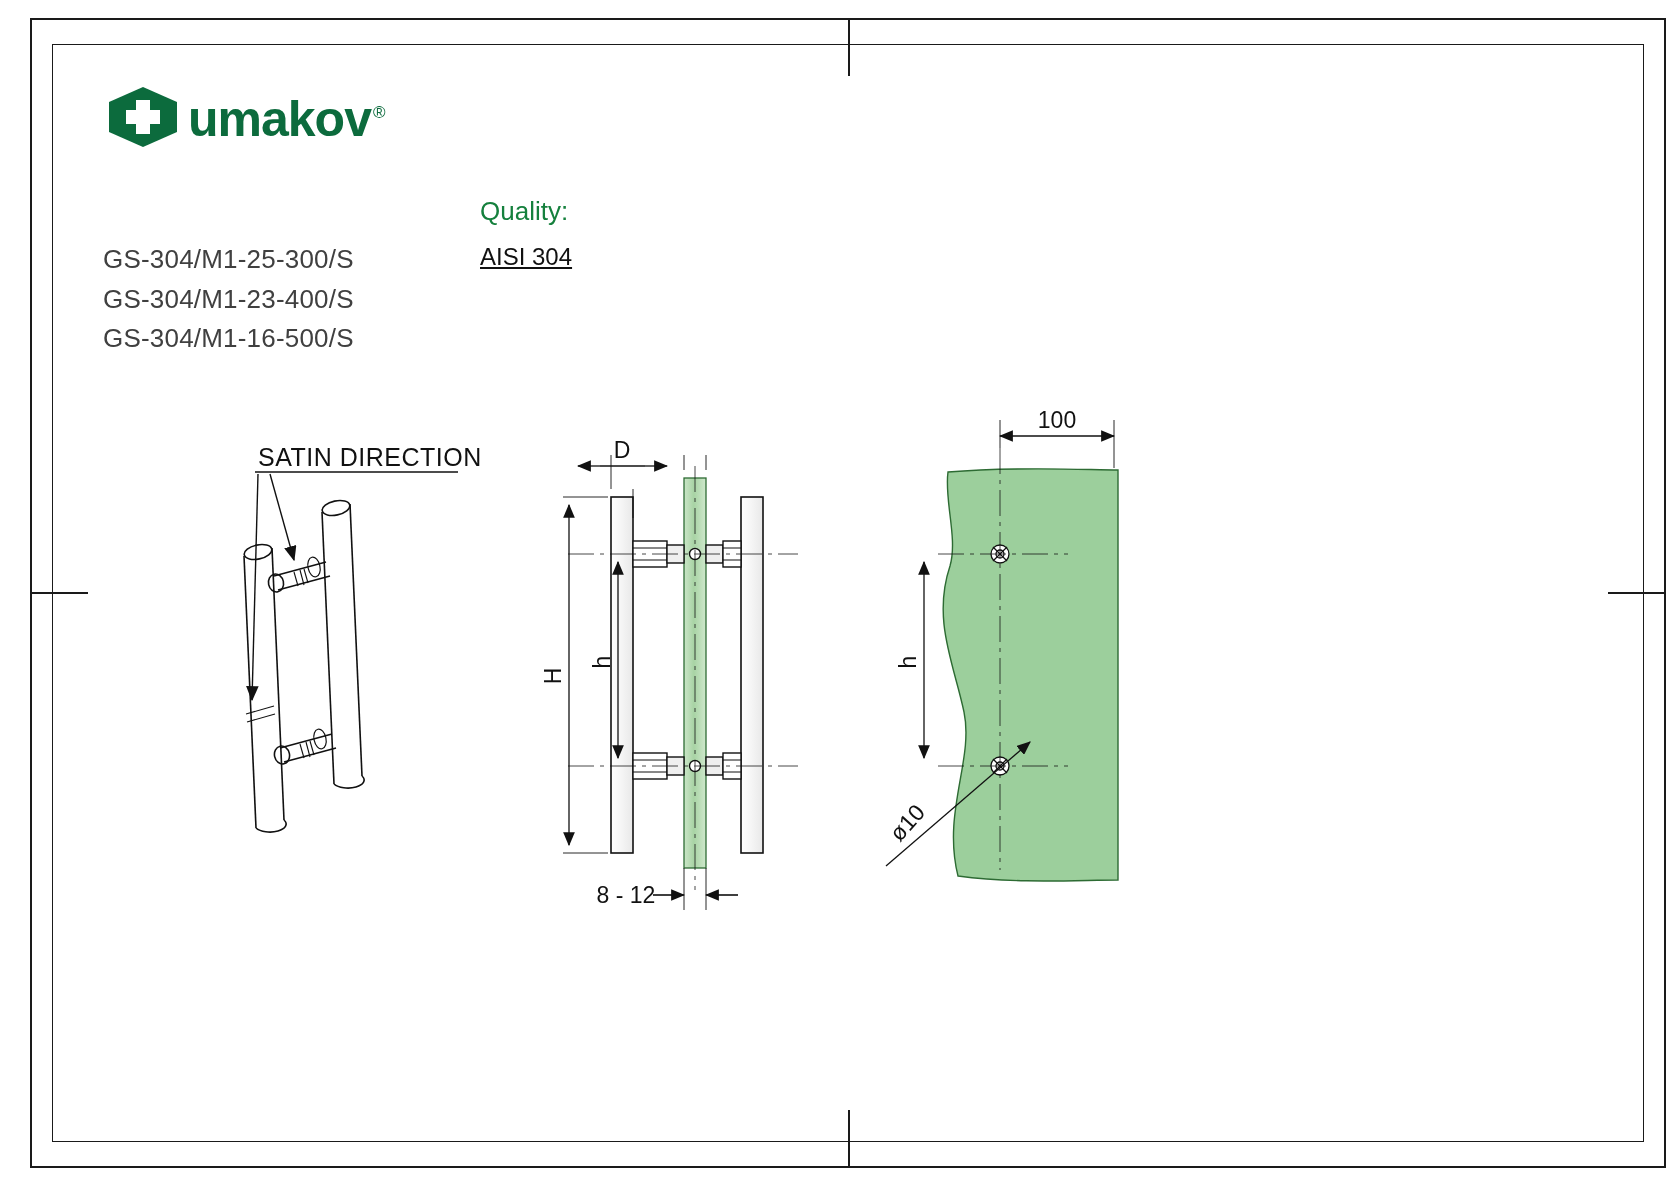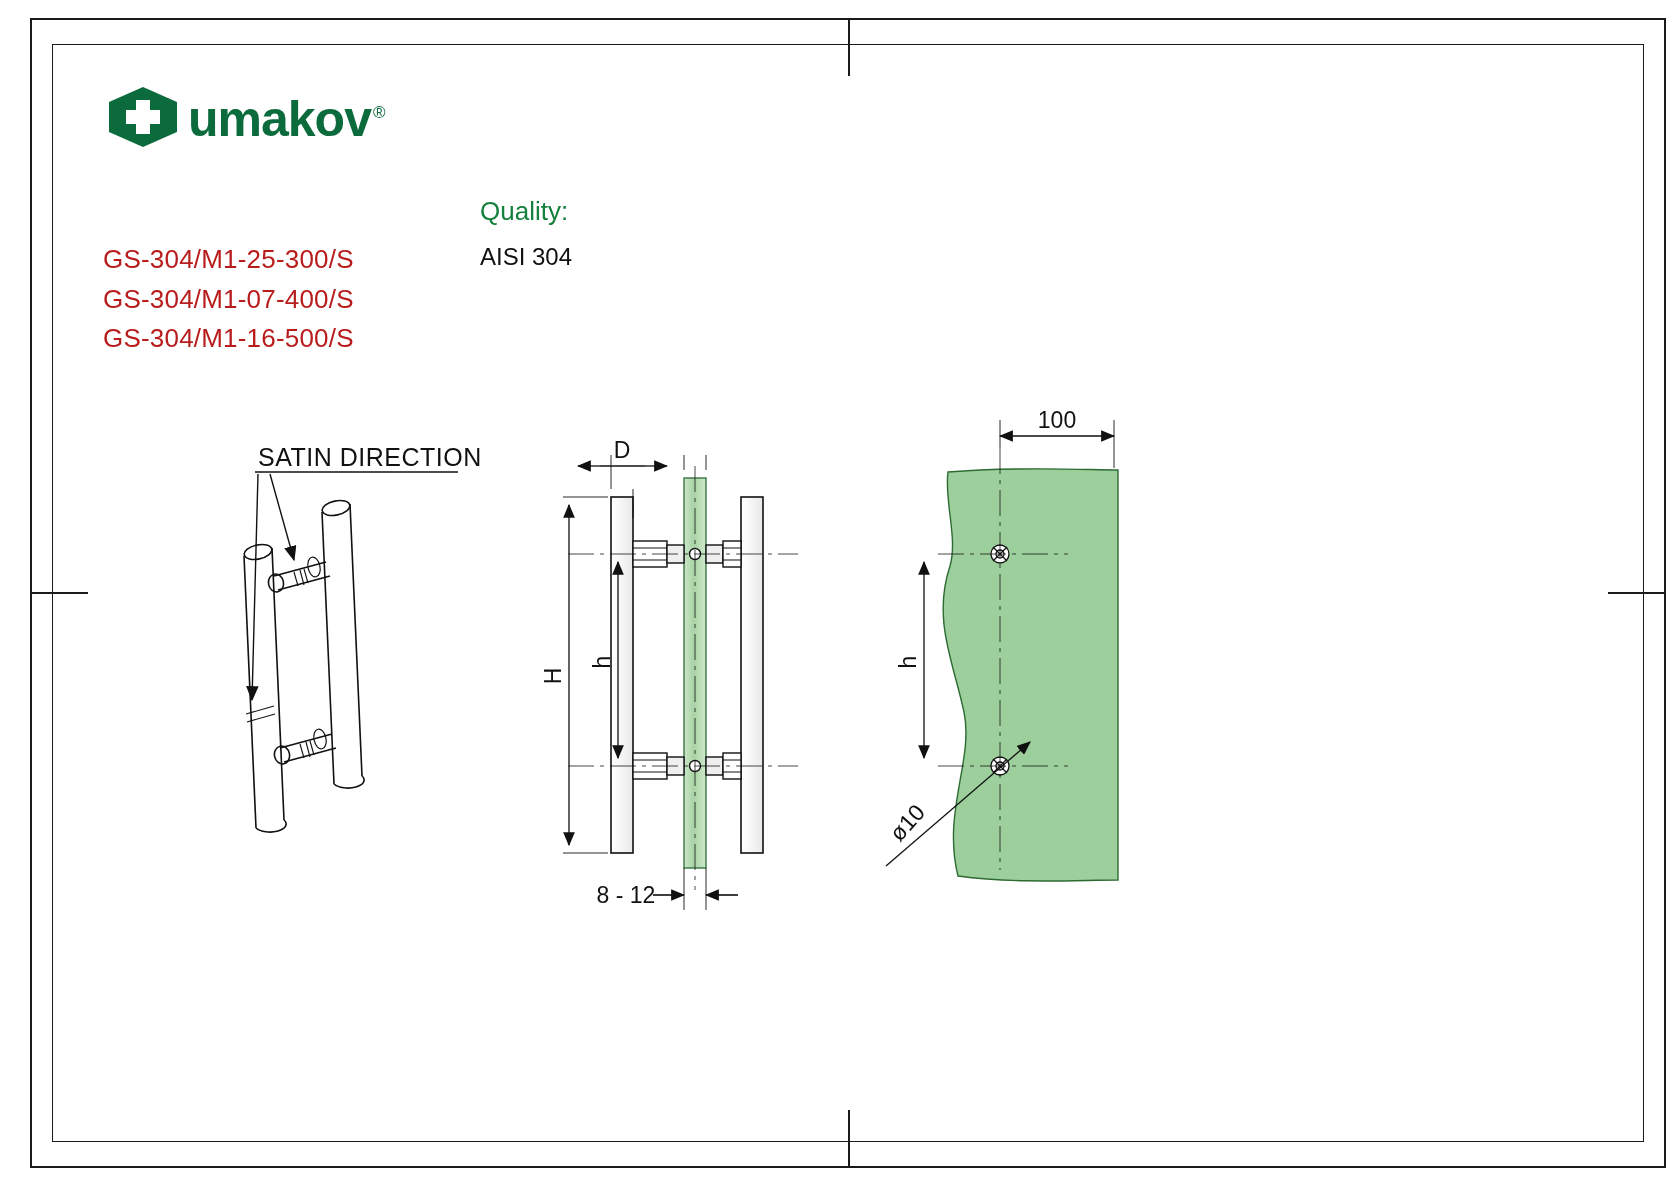--- a/index.html
+++ b/index.html
@@ -71,37 +71,38 @@
     font-weight: normal;
     margin-left: 2px;
   }
 
   
   .codes {
     position: absolute;
     left: 95px;
     top: 240px;
     font-size: 26px;
-    color: #b91c1c;
+    color: #404040;
     line-height: 1.52;
     letter-spacing: 0.2px;
   }
   .quality-label {
     position: absolute;
     left: 472px;
     top: 196px;
     font-size: 26px;
     color: #15803d;
   }
   .quality-value {
     position: absolute;
     left: 472px;
     top: 243px;
     font-size: 24px;
     color: #111;
+    text-decoration: underline;
   }
 
   
   #draw {
     position: absolute;
     left: 0;
     top: 0;
     width: 1680px;
     height: 1187px;
   }
@@ -136,21 +137,21 @@
         <path d="M30,14 L44,14 L44,24 L54,24 L54,38 L44,38 L44,48 L30,48 L30,38 L20,38 L20,24 L30,24 Z" fill="#ffffff"></path>
       </svg>
     </span>
     <span class="logo-text">
       <span>umakov</span><span class="logo-reg">®</span>
     </span>
   </div>
 
   <div class="codes">
     <div>GS-304/M1-25-300/S</div>
-    <div>GS-304/M1-07-400/S</div>
+    <div>GS-304/M1-23-400/S</div>
     <div>GS-304/M1-16-500/S</div>
   </div>
   <div class="quality-label">Quality:</div>
   <div class="quality-value">AISI 304</div>
 
   <svg id="draw" viewBox="0 0 1680 1187">
     <defs>
       <marker id="arrS" viewBox="0 0 12 10" refX="11" refY="5" markerWidth="11" markerHeight="9" orient="auto">
         <path d="M0,0 L12,5 L0,10 z" fill="#111"></path>
       </marker>

